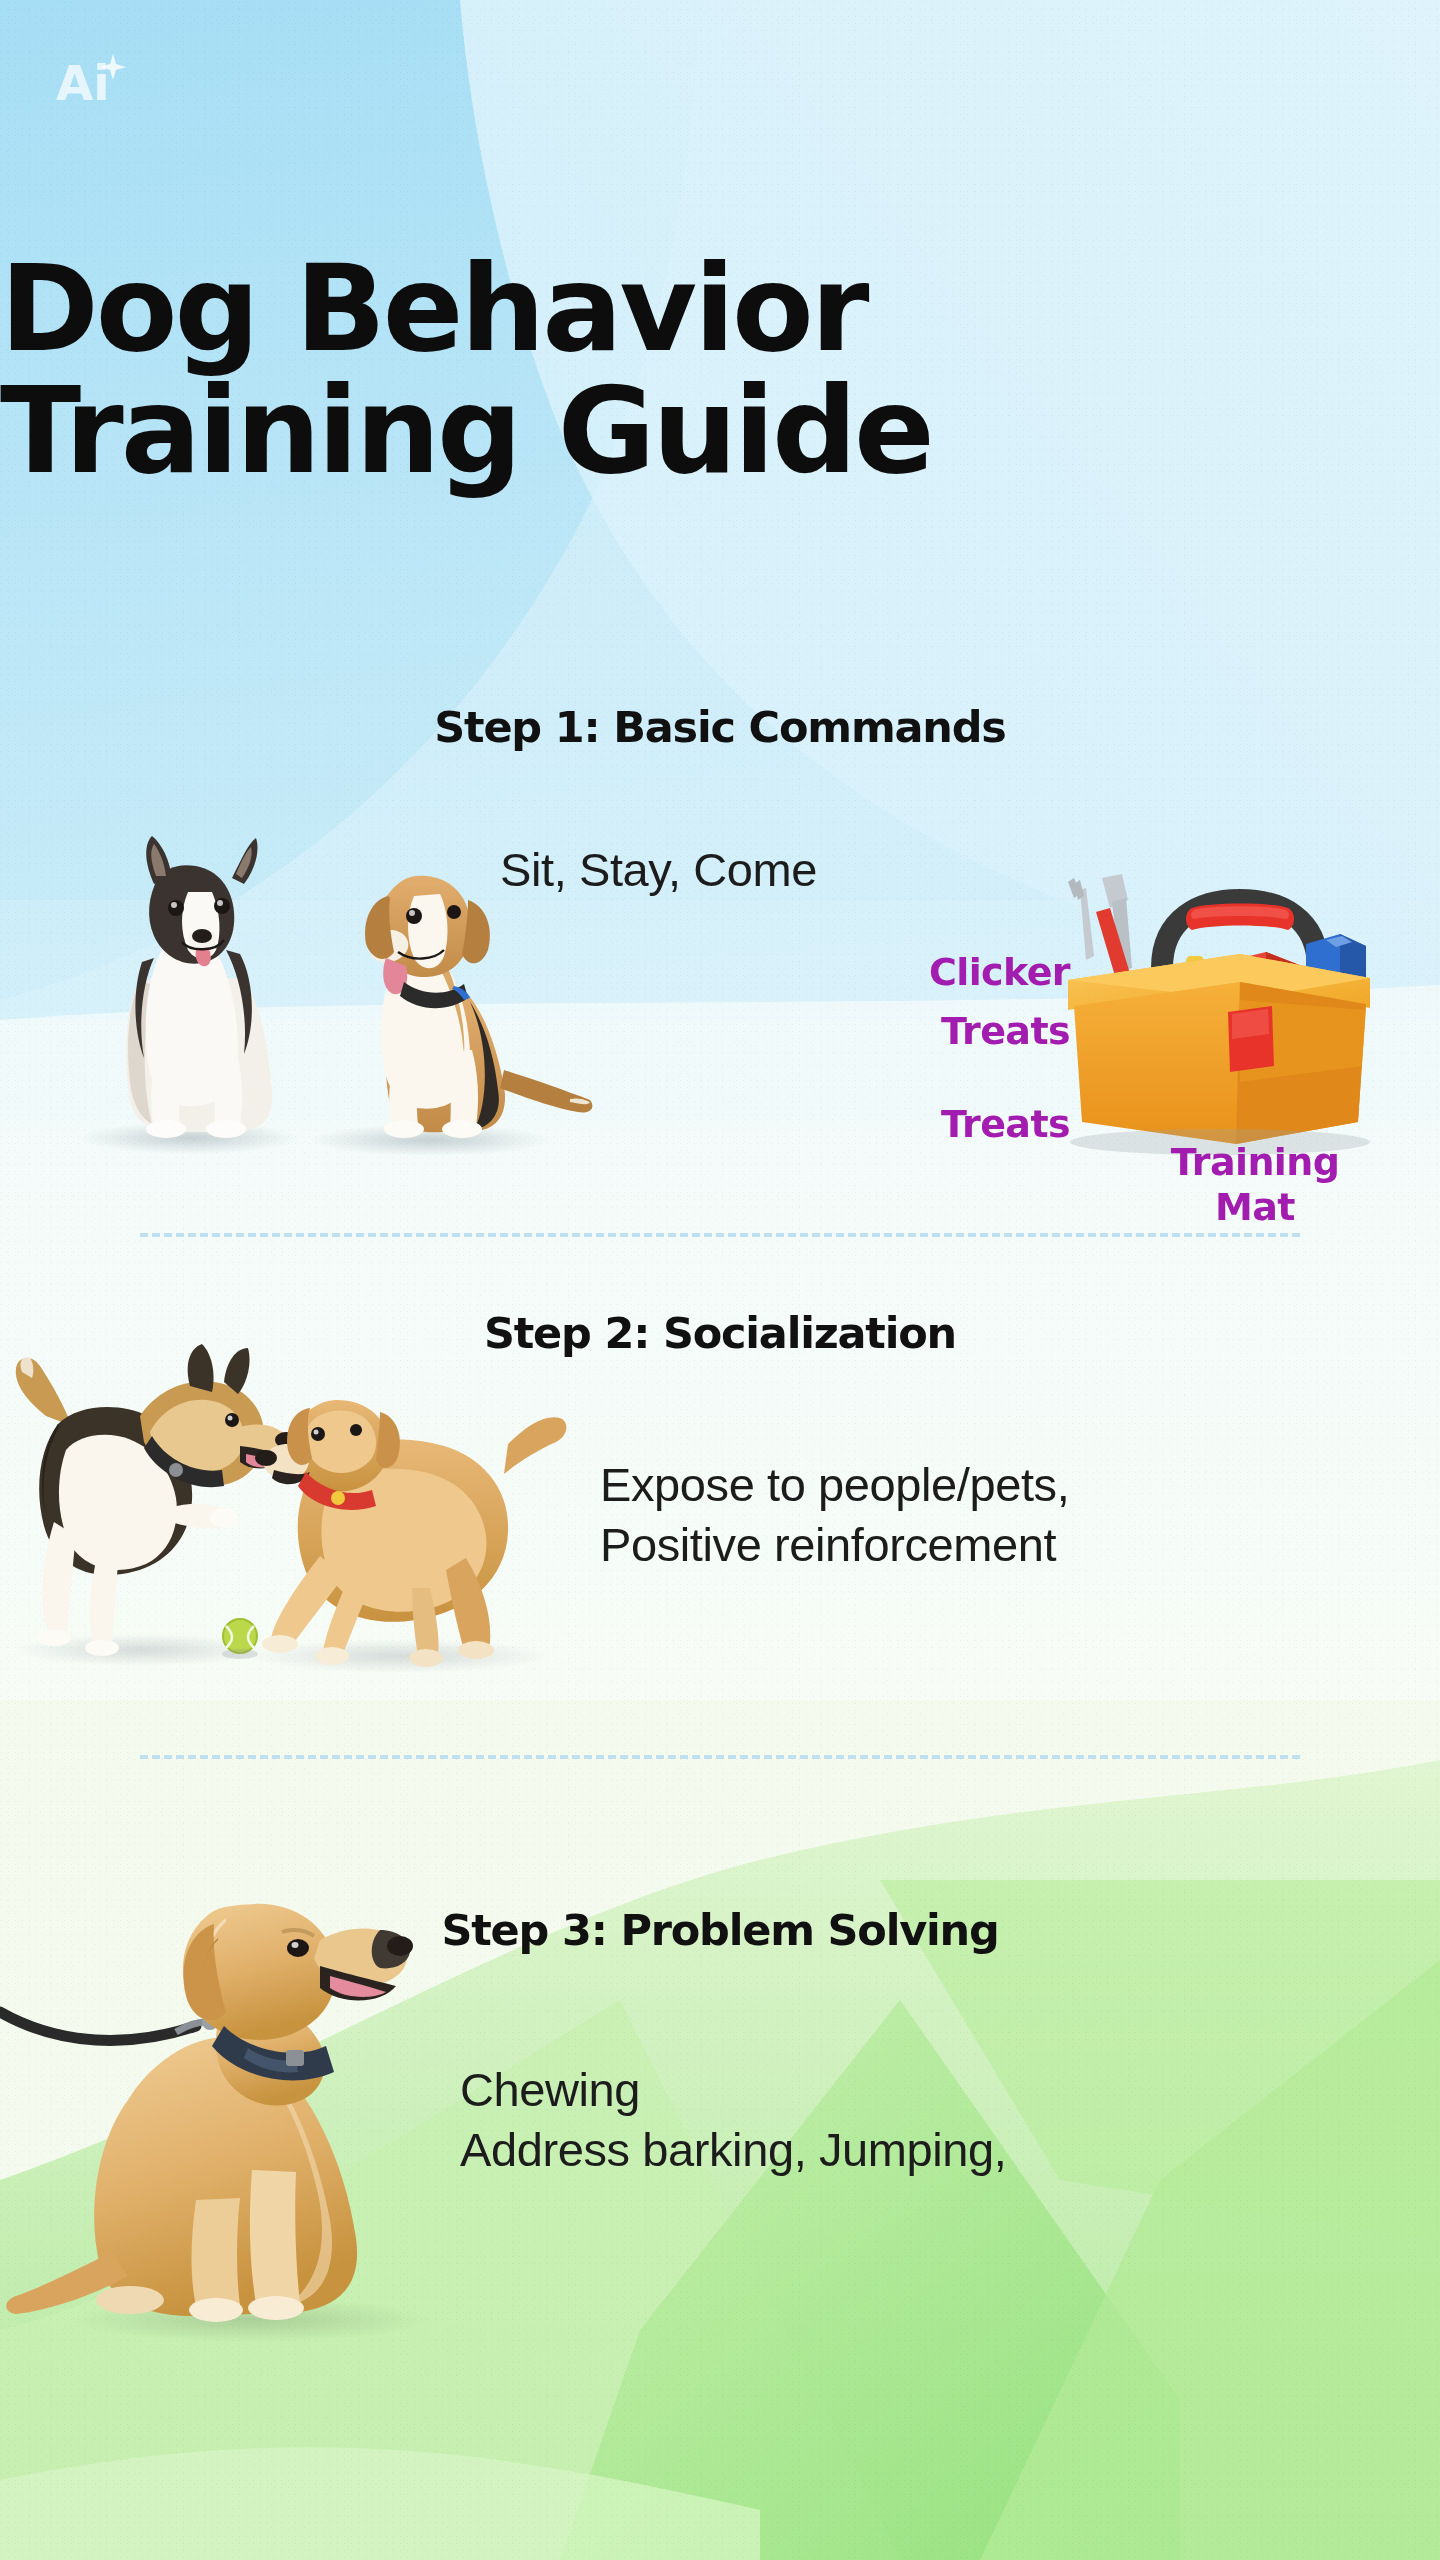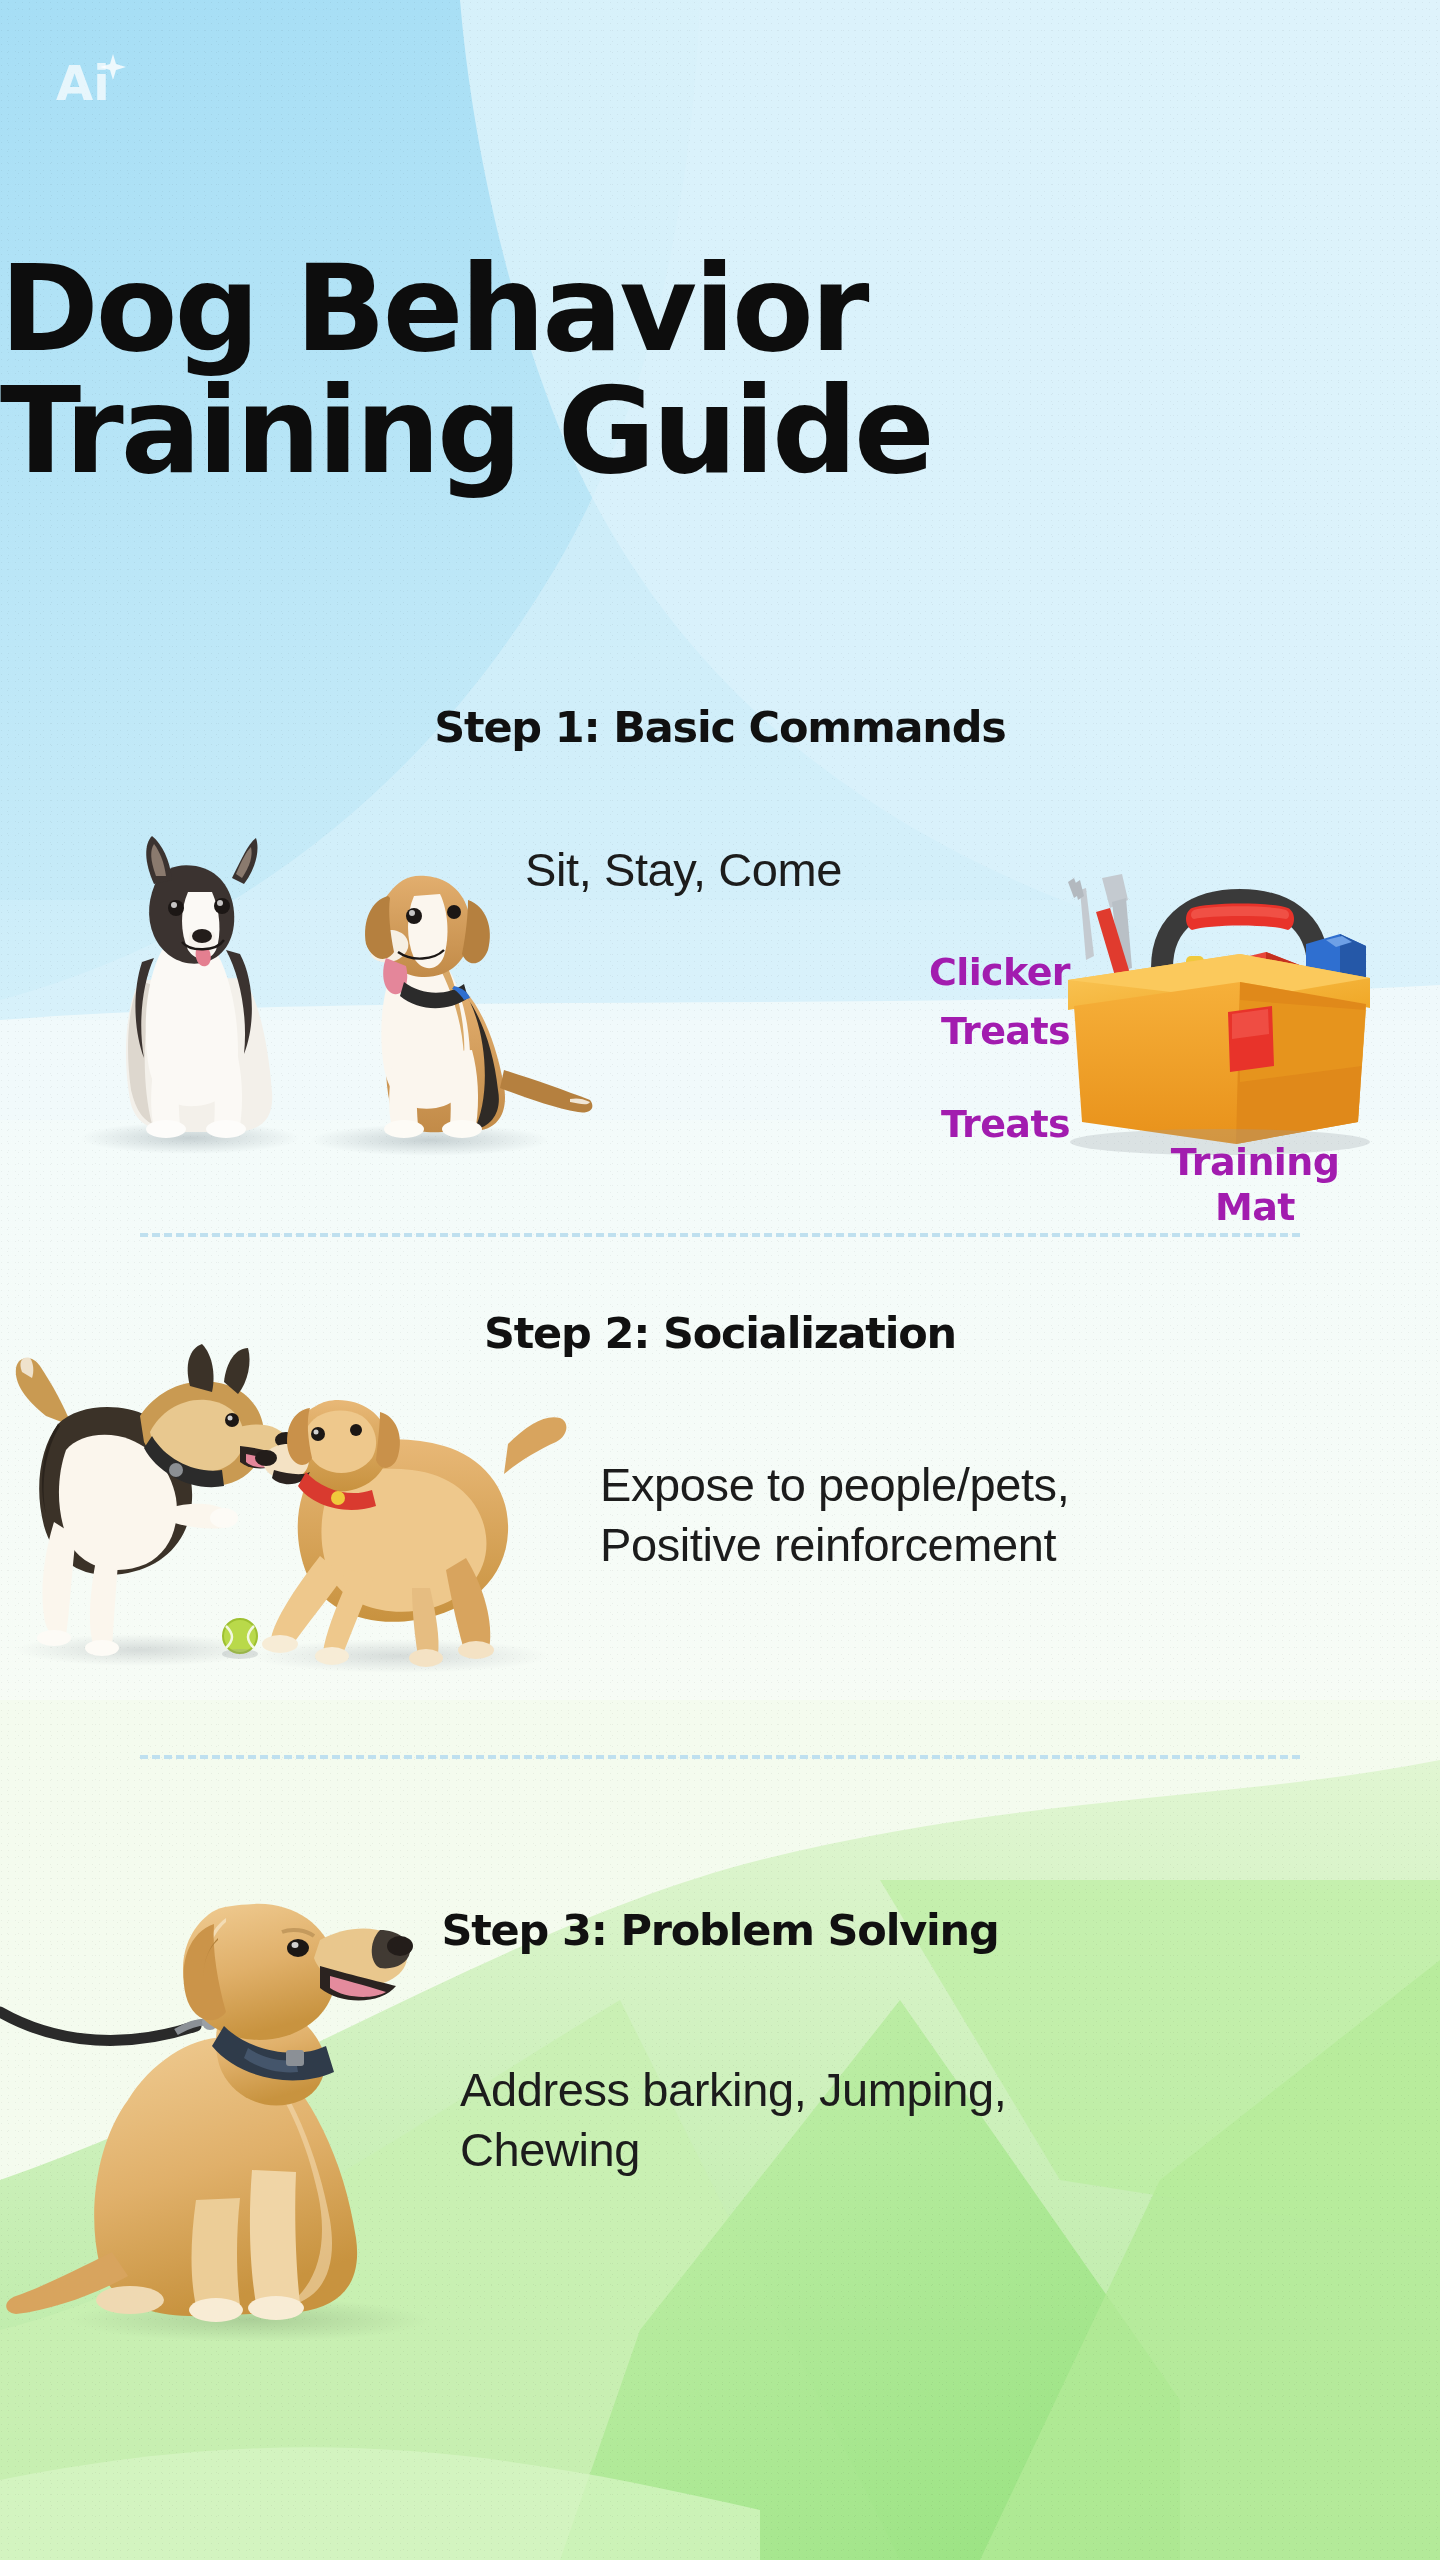--- a/index.html
+++ b/index.html
@@ -40,21 +40,21 @@
     font-family:"DejaVu Sans", sans-serif;
     font-weight:bold;font-size:38px;color:#a21caf;letter-spacing:-.6px;line-height:1.18;
     text-align:right;
   }
 
   
   .divider{position:absolute;height:0;border-top:4px dashed #bfe0ef;}
 
   
   #sec1-head{position:absolute;top:702px;left:0;right:0;text-align:center;}
-  #sec1-body{position:absolute;top:840px;left:500px;width:520px;margin-left:25px;}
+  #sec1-body{position:absolute;top:840px;left:500px;width:520px;}
   #sec1-dogs{position:absolute;top:800px;left:30px;width:600px;height:360px;}
   #toolbox{position:absolute;top:860px;left:1040px;width:340px;height:300px;}
   #toolbox-labels{position:absolute;top:950px;left:820px;width:250px;}
   #trainingmat-label{position:absolute;top:1140px;left:1130px;width:250px;text-align:center;}
 
   #div1{top:1233px;left:140px;right:140px;}
 
   #sec2-head{position:absolute;top:1308px;left:0;right:0;text-align:center;}
   #sec2-body{position:absolute;top:1455px;left:600px;width:700px;}
   #sec2-dogs{position:absolute;top:1320px;left:0px;width:620px;height:360px;}
@@ -430,22 +430,22 @@
       <ellipse cx="240" cy="334" rx="18" ry="5" fill="#8b9299" opacity="0.25"></ellipse>
     </g>
   </svg>
 </div>
 
 <div class="divider" id="div2"></div>
 
 <div class="step-head" id="sec3-head">Step 3: Problem Solving</div>
 
 <div class="step-body" id="sec3-body">
+  <div>Chewing</div>
   <div>Address barking, Jumping,</div>
-  <div>Chewing</div>
 </div>
 
 <div id="sec3-dog">
   <svg viewBox="0 0 520 560" width="520" height="560">
     <defs>
       <linearGradient id="goldFur" x1="0" y1="0" x2="0.3" y2="1">
         <stop offset="0%" stop-color="#f0cc93"></stop>
         <stop offset="55%" stop-color="#e0b06a"></stop>
         <stop offset="100%" stop-color="#c8933f"></stop>
       </linearGradient>

